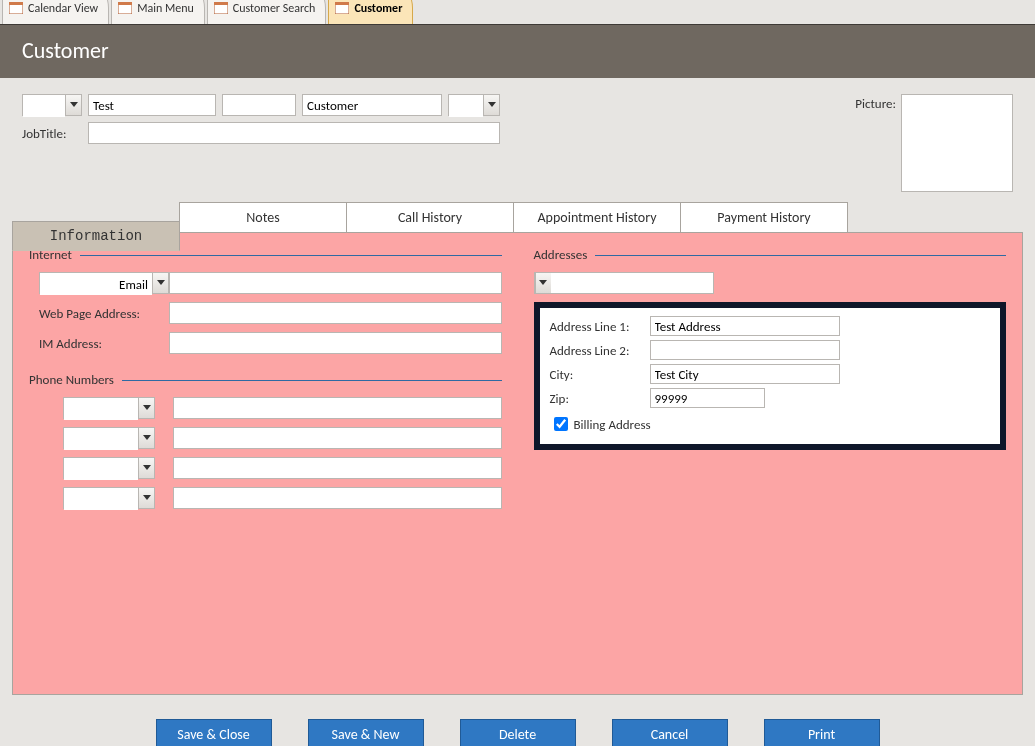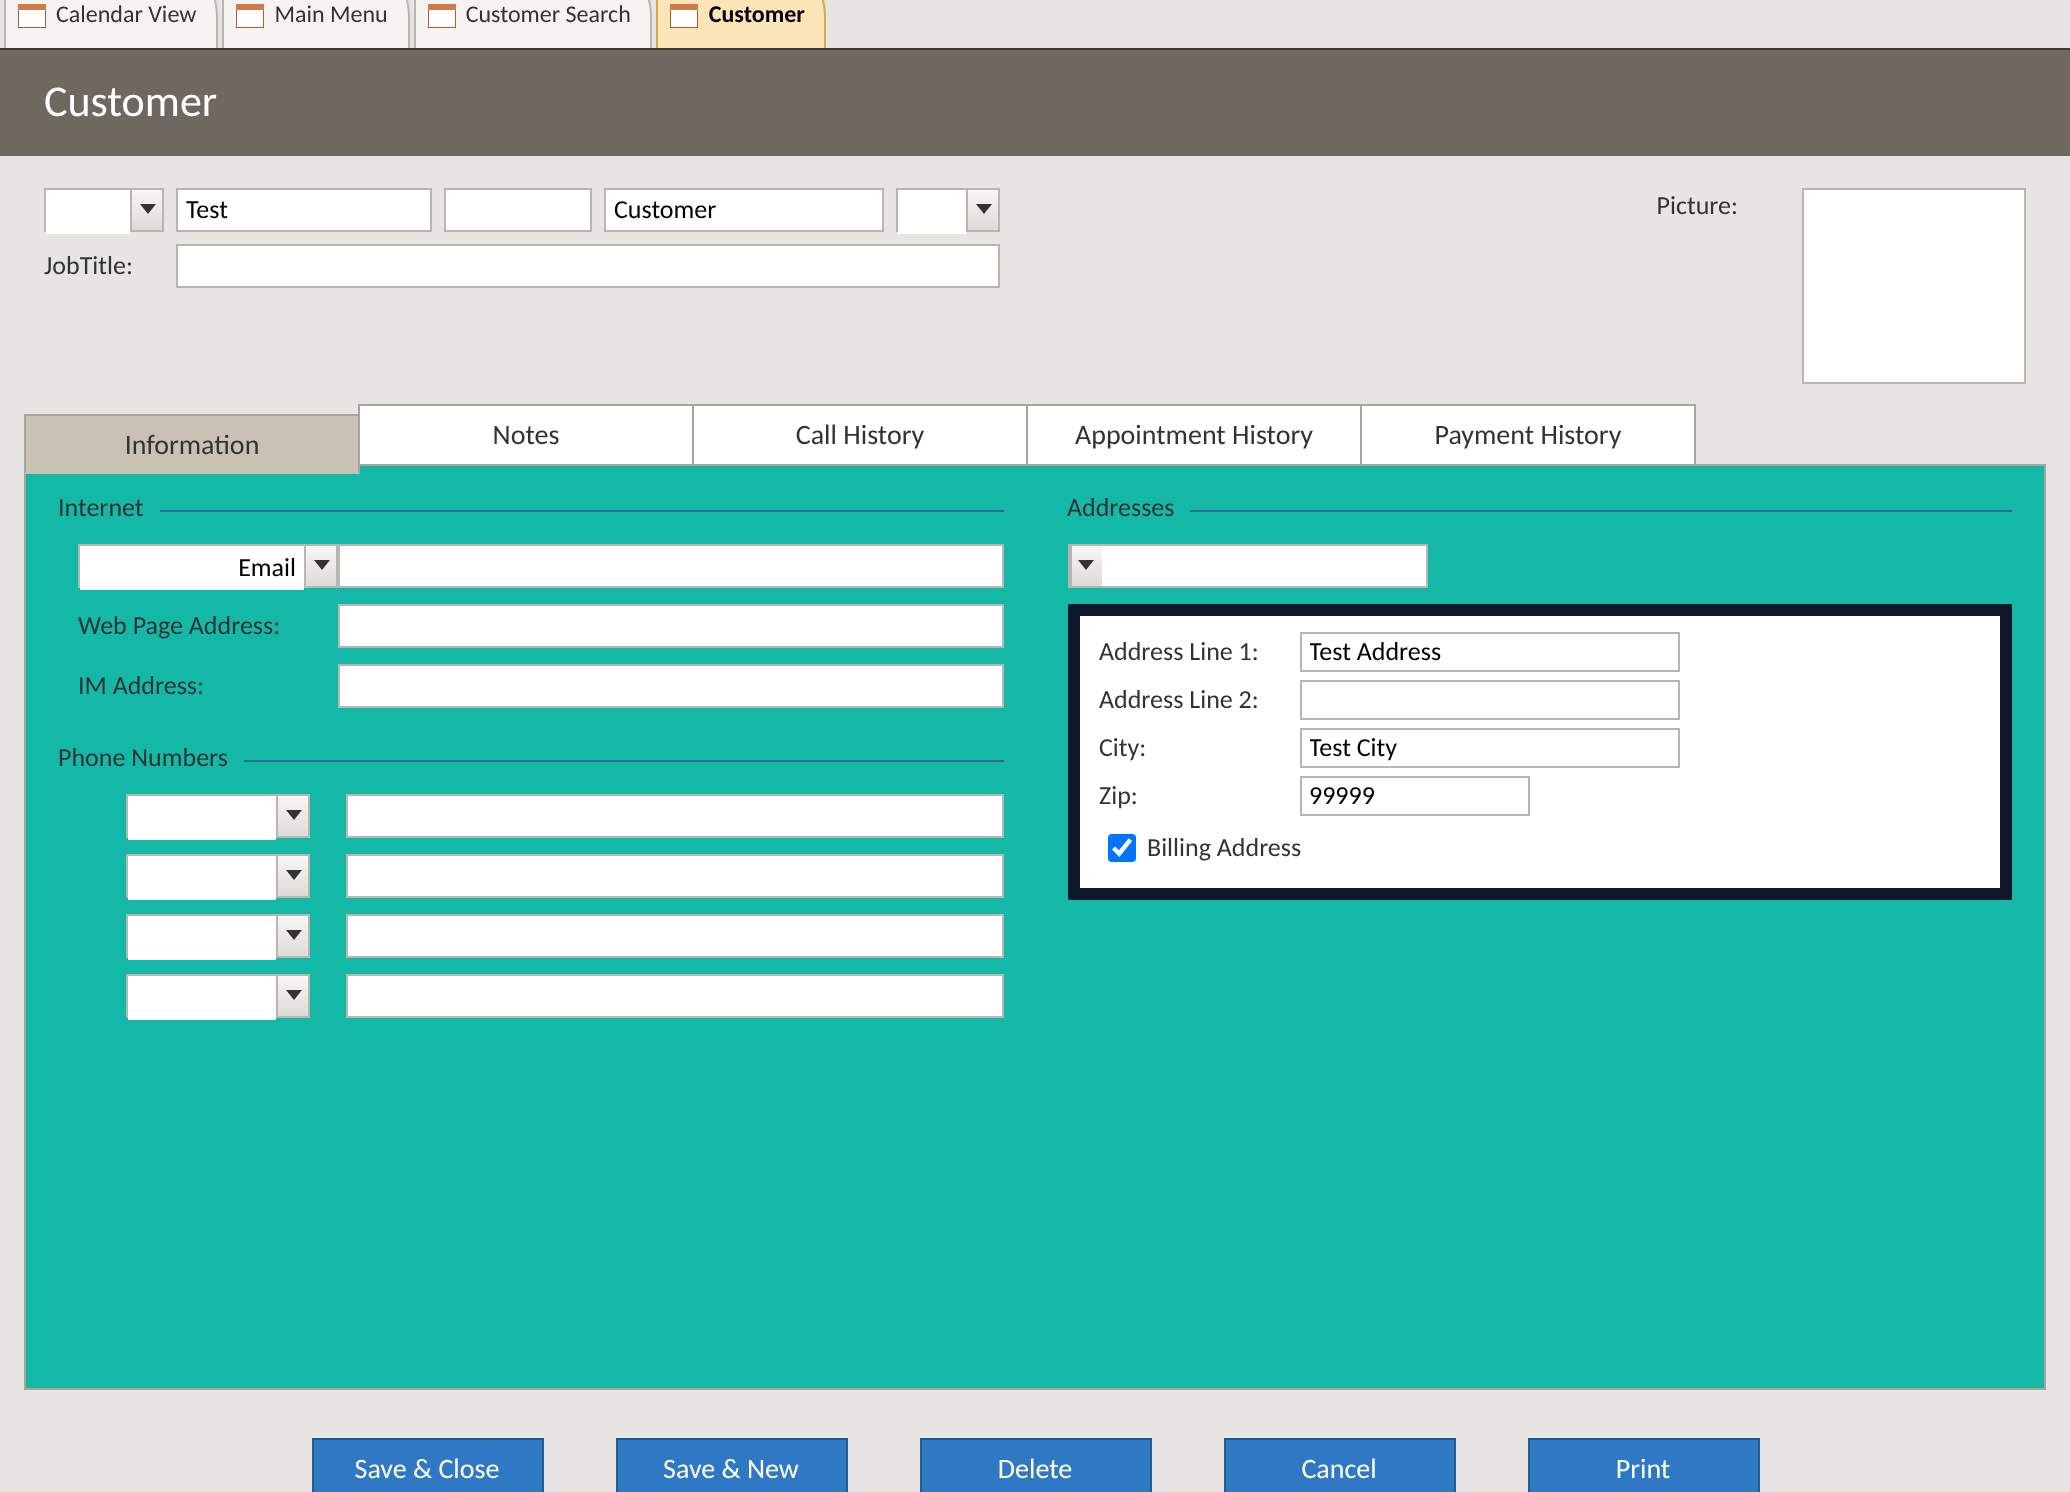--- a/index.html
+++ b/index.html
@@ -121,21 +121,21 @@
   }
   .combo .arrow-btn svg { display: block; }
 
   .picture-holder {
     margin-left: auto;
     display: flex;
     align-items: flex-start;
   }
   .picture-label {
     font-size: 13px;
-    margin-right: 32px;
+    margin-right: 5px;
     padding-top: 2px;
   }
   .picture-box {
     width: 112px;
     height: 98px;
     background: #fff;
     border: 1px solid #b9b6b2;
   }
 
   
@@ -157,24 +157,25 @@
     background: #ffffff;
     border: 1px solid #a8a49e;
     border-bottom: none;
     margin-right: -1px;
     cursor: pointer;
   }
   .detail-tab.active {
     background: #c9c1b4;
     border-bottom: 1px solid #c9c1b4;
     position: relative;
-    top: 5px;
+    top: 19px;
+    font-family: Liberation Mono, monospace;
   }
   .detail-body {
-    background: #14b8a6;
+    background: #fca5a5;
     border: 1px solid #a8a49e;
     border-top: none;
     height: 462px;
     padding: 14px 16px;
     display: flex;
     gap: 32px;
   }
   .col { flex: 1; }
 
   

